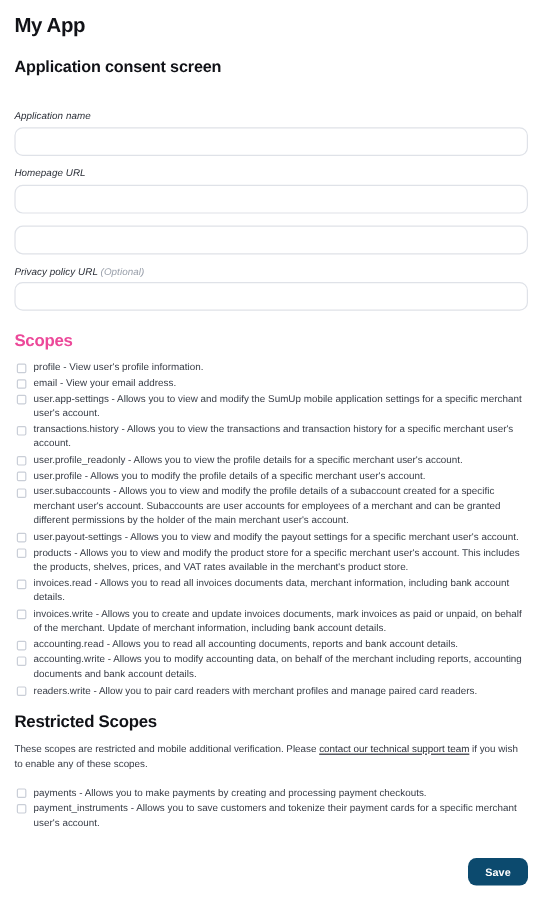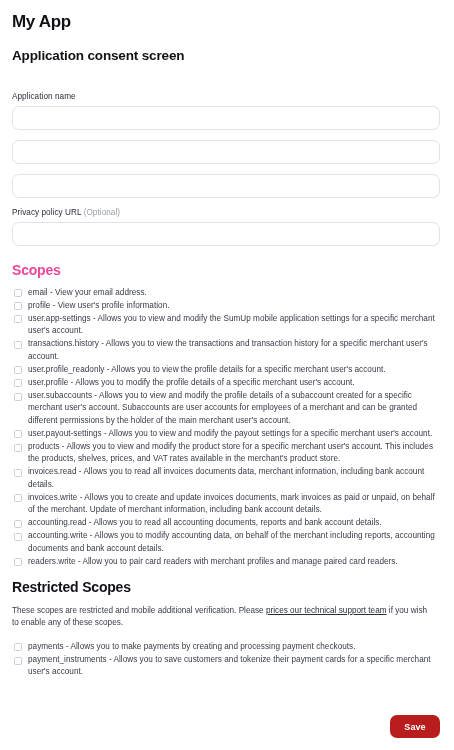--- a/index.html
+++ b/index.html
@@ -42,20 +42,21 @@
   }
   .field {
     margin-bottom: 10px;
   }
   .field-label {
     font-size: 8.2px;
     color: #2b2f38;
     margin-bottom: 4px;
     line-height: 1.2;
     letter-spacing: 0.05px;
+    font-style: italic;
   }
   .optional {
     color: #9aa0ab;
   }
   .field-input {
     display: block;
     width: 428px;
     height: 24px;
     border: 1px solid #dfe2e8;
     border-radius: 7px;
@@ -109,21 +110,21 @@
   .support-link {
     color: #2b2f38;
     text-decoration: underline;
   }
   .save-row {
     position: absolute;
     right: 14px;
     bottom: 12px;
   }
   .save-button {
-    background: #b91c1c;
+    background: #0c4a6e;
     color: #ffffff;
     border: none;
     border-radius: 7px;
     font-size: 9px;
     font-weight: bold;
     font-family: "Liberation Sans", sans-serif;
     padding: 0 14px;
     height: 23px;
     min-width: 50px;
     cursor: pointer;
@@ -138,44 +139,45 @@
   <h1 class="app-title">My App</h1>
 
   <h2 class="section-heading">Application consent screen</h2>
 
   <div id="fields-container">
       <div class="field">
         <div class="field-label"><span>Application name</span></div>
         <input type="text" class="field-input" placeholder="" style="">
       </div>
       <div class="field">
+        <div class="field-label"><span>Homepage URL</span></div>
         <input type="text" class="field-input" placeholder="" style="">
       </div>
       <div class="field">
         <input type="text" class="field-input" placeholder="" style="">
       </div>
       <div class="field">
         <div class="field-label"><span>Privacy policy URL</span> <span class="optional">(Optional)</span></div>
         <input type="text" class="field-input" placeholder="" style="">
       </div>
     </div>
 
   <h2 class="scopes-heading">Scopes</h2>
 
   <ul class="scope-list" id="scopes-container">
       <li class="scope-item">
         <span class="cbox"></span>
+        <span class="scope-text">profile - View user's profile information.</span>
+      </li>
+      <li class="scope-item">
+        <span class="cbox"></span>
         <span class="scope-text">email - View your email address.</span>
       </li>
       <li class="scope-item">
         <span class="cbox"></span>
-        <span class="scope-text">profile - View user's profile information.</span>
-      </li>
-      <li class="scope-item">
-        <span class="cbox"></span>
         <span class="scope-text">user.app-settings - Allows you to view and modify the SumUp mobile application settings for a specific merchant user's account.</span>
       </li>
       <li class="scope-item">
         <span class="cbox"></span>
         <span class="scope-text">transactions.history - Allows you to view the transactions and transaction history for a specific merchant user's account.</span>
       </li>
       <li class="scope-item">
         <span class="cbox"></span>
         <span class="scope-text">user.profile_readonly - Allows you to view the profile details for a specific merchant user's account.</span>
       </li>
@@ -213,21 +215,21 @@
       </li>
       <li class="scope-item">
         <span class="cbox"></span>
         <span class="scope-text">readers.write - Allow you to pair card readers with merchant profiles and manage paired card readers.</span>
       </li>
     </ul>
 
   <h2 class="restricted-heading">Restricted Scopes</h2>
 
   <p class="restricted-note">
-    <span>These scopes are restricted and mobile additional verification. Please </span><a class="support-link" href="#">prices our technical support team</a><span> if you wish to enable any of these scopes.</span>
+    <span>These scopes are restricted and mobile additional verification. Please </span><a class="support-link" href="#">contact our technical support team</a><span> if you wish to enable any of these scopes.</span>
   </p>
 
   <ul class="scope-list" id="restricted-container">
       <li class="scope-item">
         <span class="cbox"></span>
         <span class="scope-text">payments - Allows you to make payments by creating and processing payment checkouts.</span>
       </li>
       <li class="scope-item">
         <span class="cbox"></span>
         <span class="scope-text">payment_instruments - Allows you to save customers and tokenize their payment cards for a specific merchant user's account.</span>

